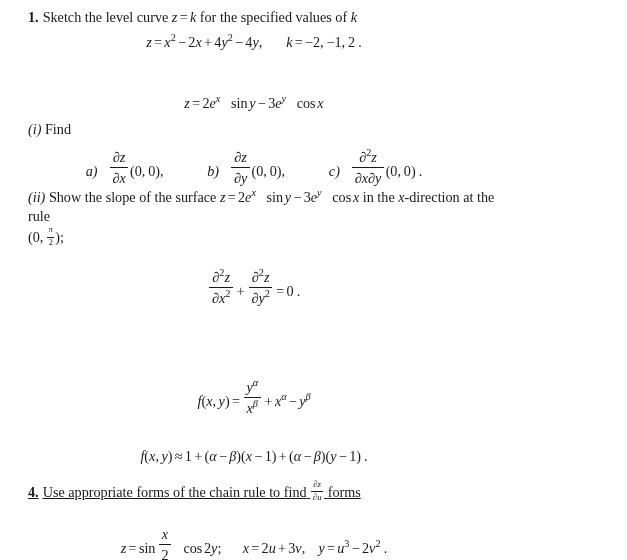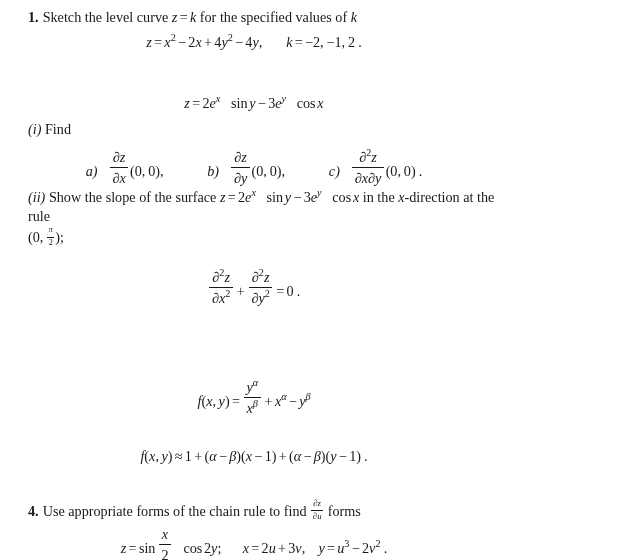--- a/index.html
+++ b/index.html
@@ -165,21 +165,21 @@
     </span>
   </div>
 
 
   <div class="display" style="top:430px;margin-top:17px;">
     <span class="mathline">
       <span class="mi">f</span><span class="mn">(</span><span class="mi">x</span><span class="comma">,</span><span class="mi">y</span><span class="mn">)</span><span class="mo">≈</span><span class="mn">1</span><span class="mo">+</span><span class="mn">(</span><span class="mi">α</span><span class="mo">−</span><span class="mi">β</span><span class="mn">)(</span><span class="mi">x</span><span class="mo">−</span><span class="mn">1)</span><span class="mo">+</span><span class="mn">(</span><span class="mi">α</span><span class="mo">−</span><span class="mi">β</span><span class="mn">)(</span><span class="mi">y</span><span class="mo">−</span><span class="mn">1)</span><span class="period">.</span>
     </span>
   </div>
 
-  <div class="block" style="top:498px;">
+  <div class="block" style="top:479px;text-decoration:underline;">
     <span class="qnum">4.</span><span>Use appropriate forms of the chain rule to find</span>
     <span class="frac sm"><span class="num">∂z</span><span class="den">∂u</span></span>
     <span>forms</span>
   </div>
 
   <div class="display" style="top:525px;">
     <span class="mathline">
       <span class="mi">z</span><span class="mo">=</span><span class="mfn">sin</span><span class="frac"><span class="num">x</span><span class="den" style="font-style:normal;">2</span></span><span class="gapsm"></span><span class="mfn">cos</span><span class="mn">2</span><span class="mi">y</span><span>;</span><span class="gap"></span><span class="mi">x</span><span class="mo">=</span><span class="mn">2</span><span class="mi">u</span><span class="mo">+</span><span class="mn">3</span><span class="mi">v</span><span class="comma">,</span><span class="gapsm"></span><span class="mi">y</span><span class="mo">=</span><span class="mi">u</span><span class="supn">3</span><span class="mo">−</span><span class="mn">2</span><span class="mi">v</span><span class="supn">2</span><span class="period">.</span>
     </span>
   </div>

